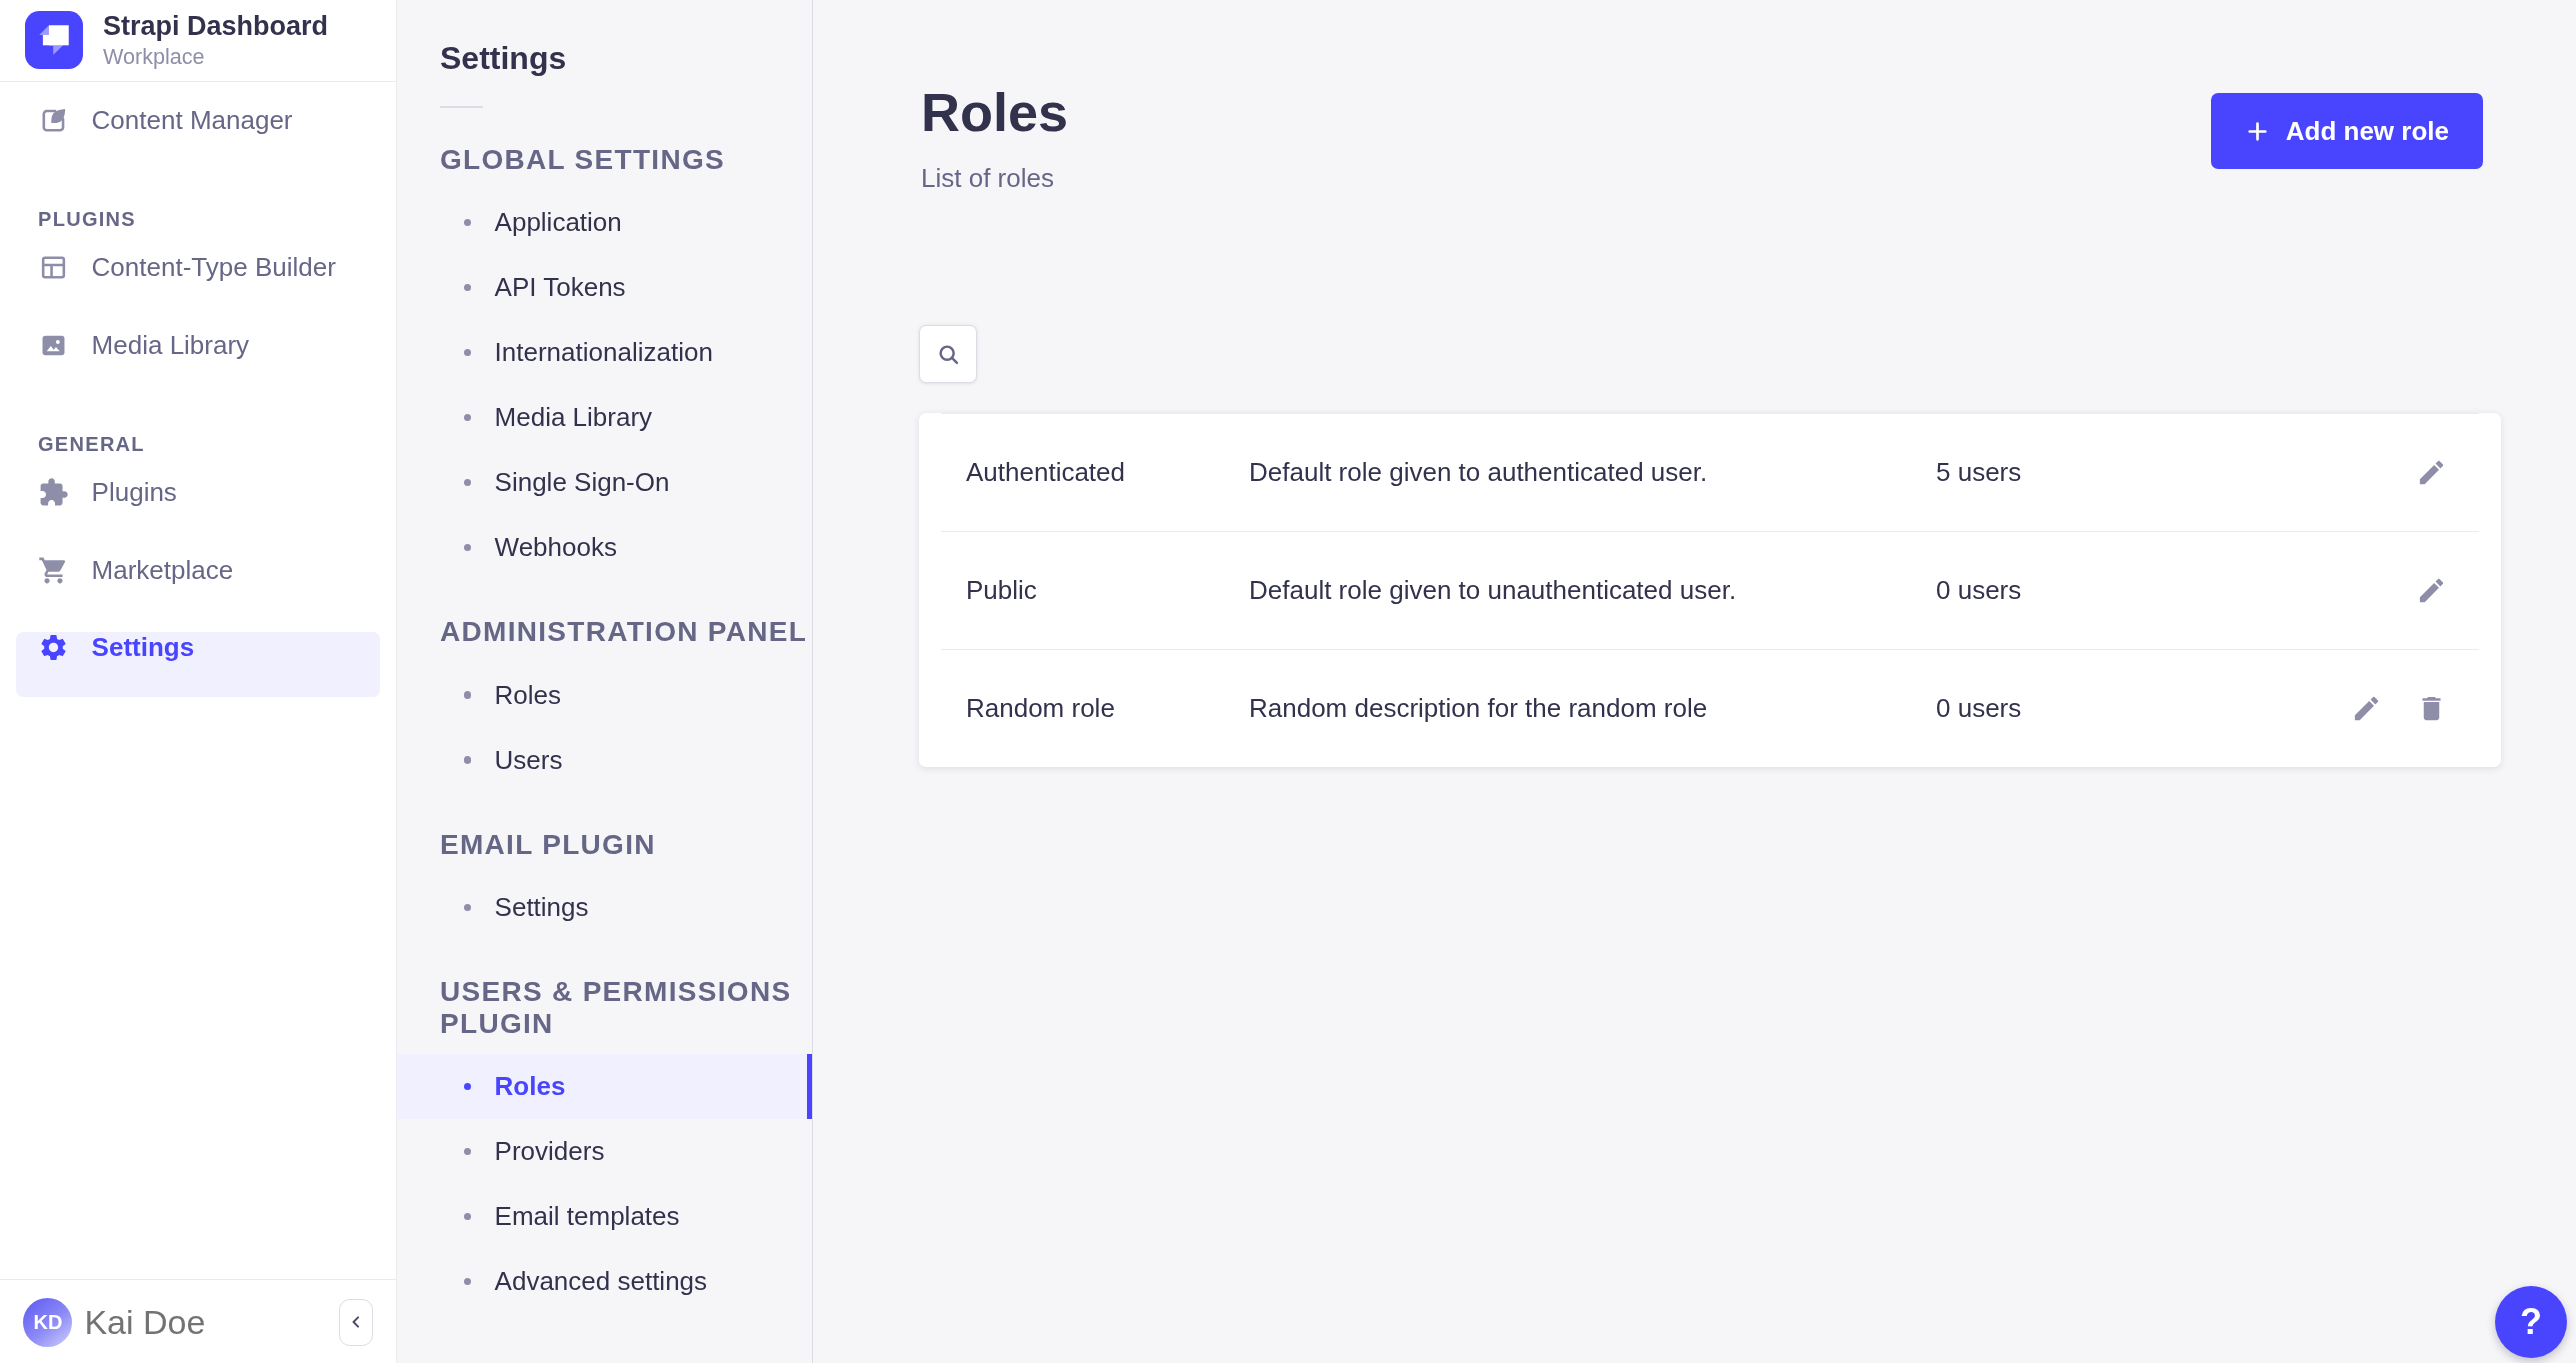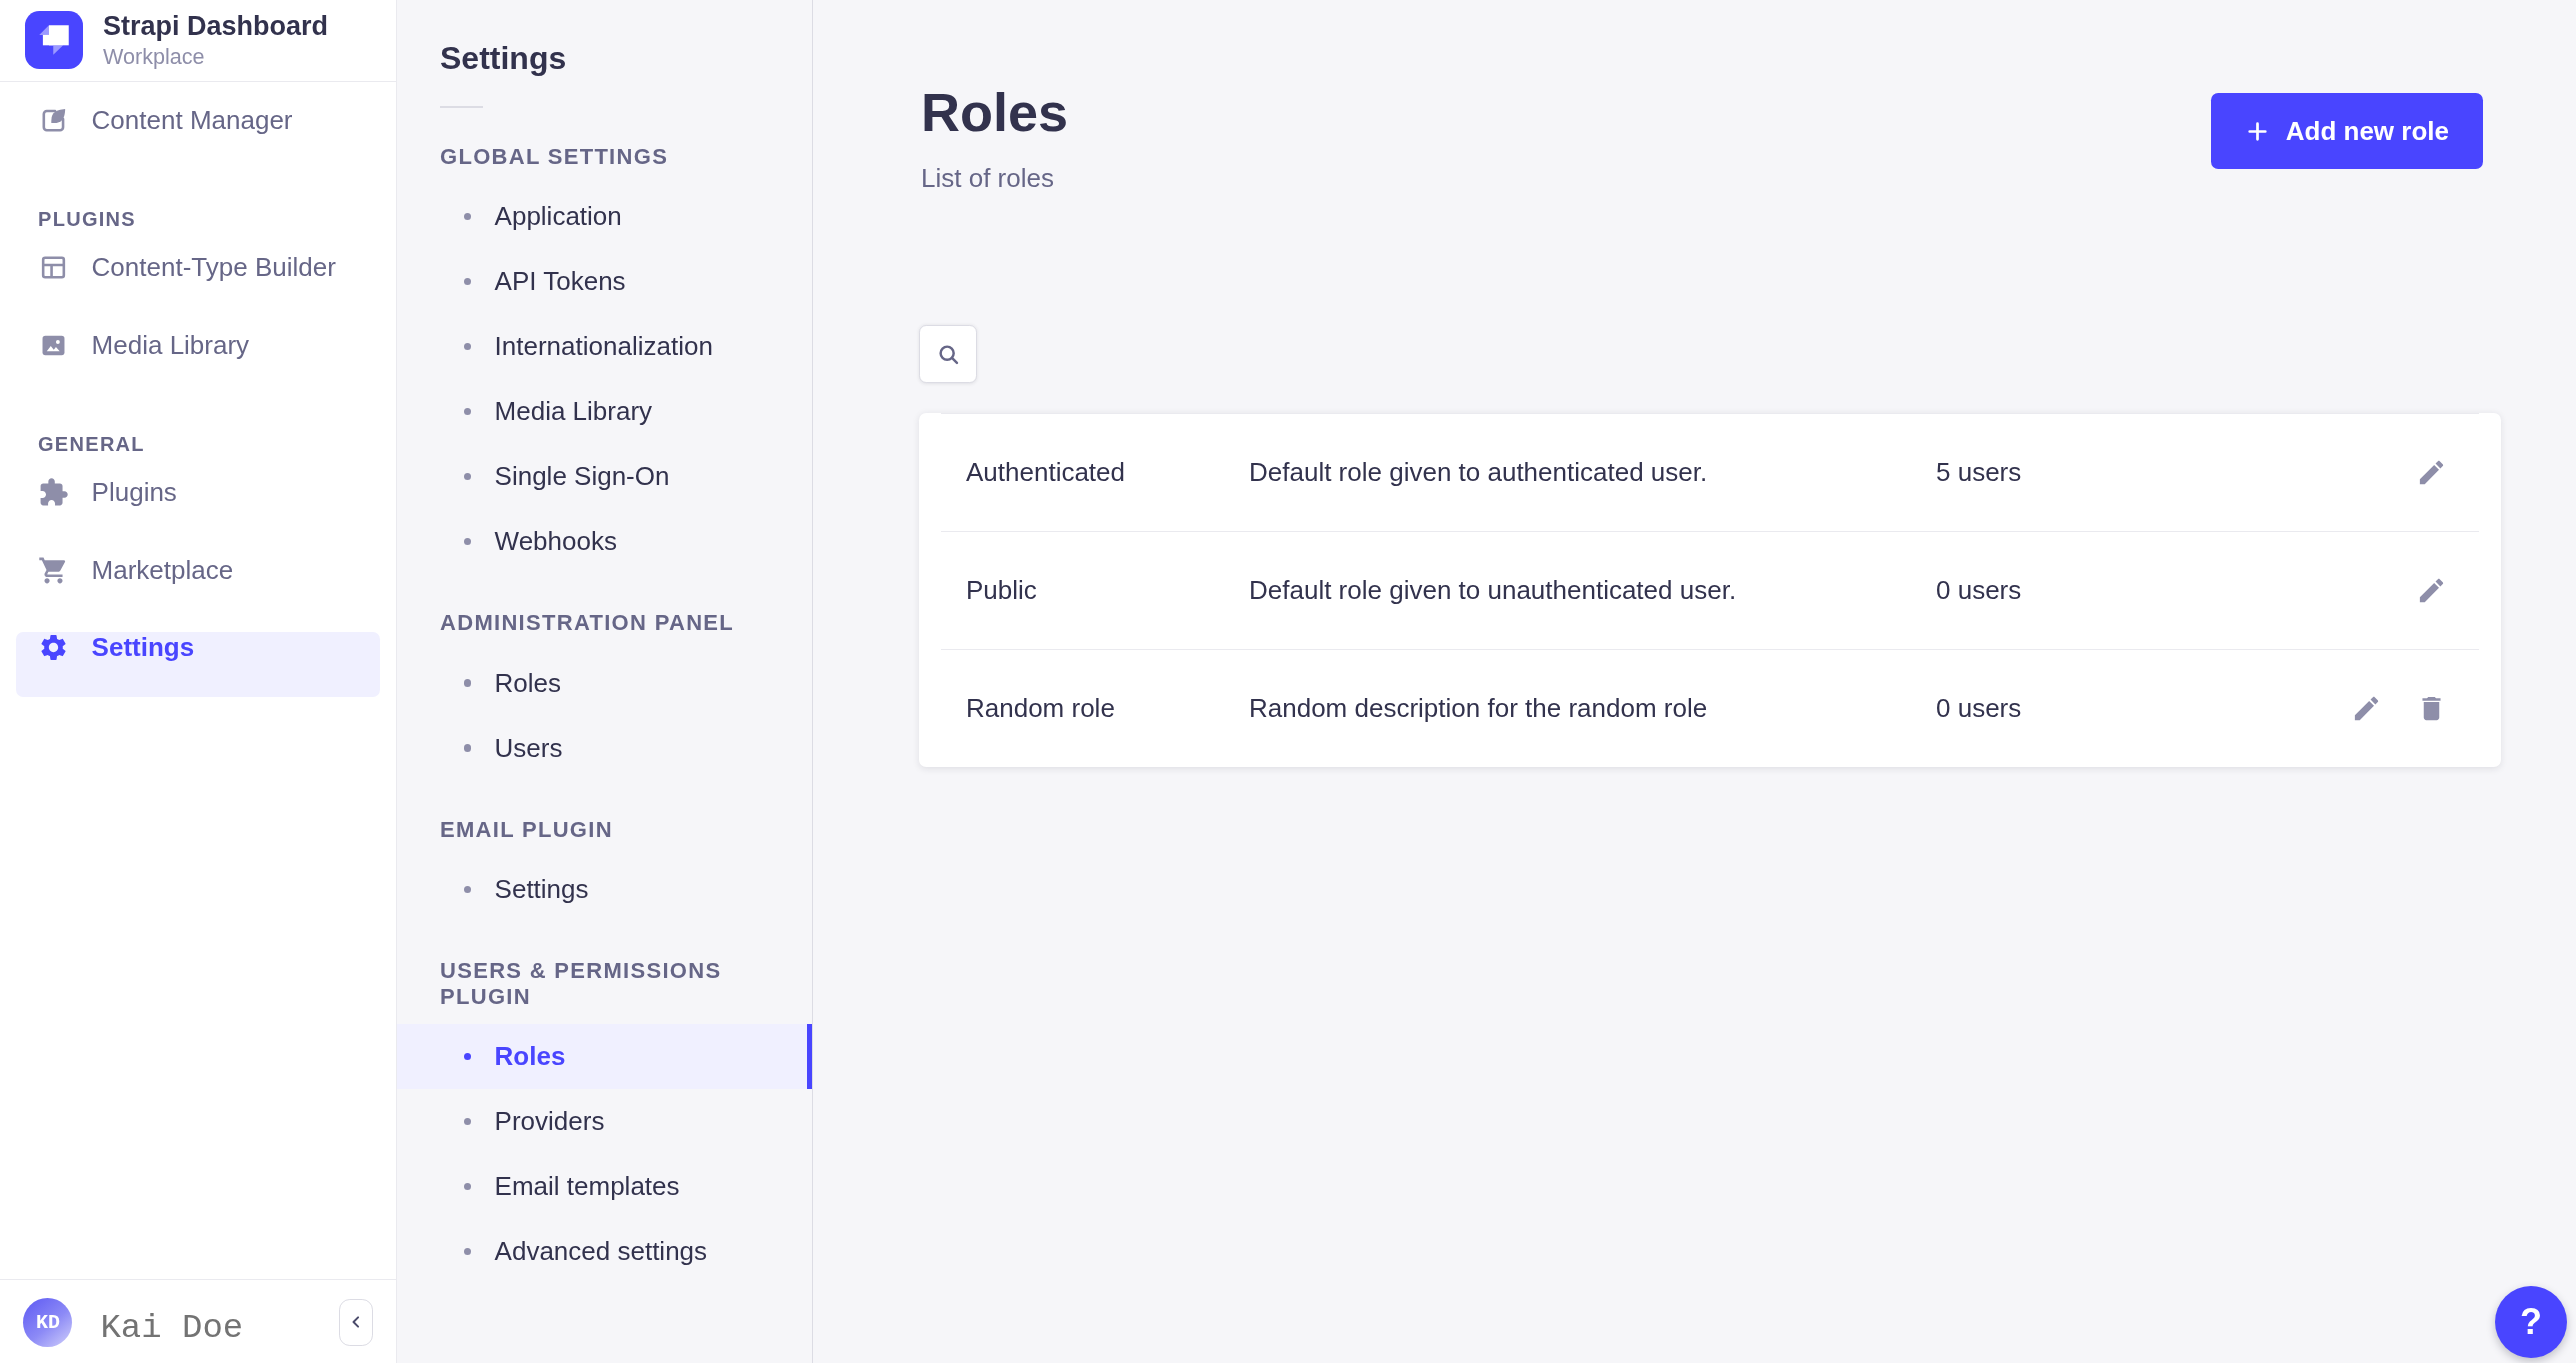--- a/index.html
+++ b/index.html
@@ -36,21 +36,21 @@
   .nav-item svg { width:31px; height:31px; flex:none; }
   .nav-item.active { background:#f0f0ff; color:#4945ff; font-weight:bold; }
   .nav-section-label {
     font-size:20px; font-weight:bold; letter-spacing:1.3px; color:#666687;
     padding:25px 0 21.6px 38px; text-transform:uppercase;
   }
   .nav-footer {
     height:85px; border-top:0.9px solid #eaeaef;
     display:flex; align-items:center; padding:0 23.4px; gap:20px;
   }
-  .user { display:flex; align-items:flex-end; gap:28px; cursor:pointer;font-family:Liberation Mono, monospace; }
+  .user { display:flex; align-items:center; gap:12px; cursor:pointer; }
   .avatar {
     width:49px; height:49px; border-radius:50%;
     background:linear-gradient(140deg,#5c58f3 0%,#8c8af6 55%,#d2d1fb 100%);
     color:#ffffff; font-weight:bold; font-size:20px;
     display:flex; align-items:center; justify-content:center; flex:none;
   }
   .user-name { font-size:34px; color:#737373; }
   .collapse-btn {
     margin-left:auto; width:34px; height:47px; border-radius:10.8px;
     background:#ffffff; border:0.9px solid #dcdce4; cursor:pointer;
@@ -60,21 +60,21 @@
 
   
   .sub-nav {
     width:416px; min-width:416px; background:#f6f6f9;
     border-right:0.9px solid #dcdce4; overflow:hidden;
   }
   .subnav-title { font-size:32px; font-weight:bold; color:#32324d; padding:40px 0 0 43px; }
   .subnav-divider { width:43px; height:1.8px; background:#dcdce4; margin:29px 0 0 43px; }
   .subnav-section { margin-top:36px; }
   .subnav-section-label {
-    font-size:22px; font-weight:bold; letter-spacing:1.3px; color:#666687;
+    font-size:28px; font-weight:bold; letter-spacing:1.3px; color:#666687;
     padding:0 0 14.4px 43px; text-transform:uppercase;
   }
   .subnav-item {
     height:65px; display:flex; align-items:center; gap:23.4px;
     padding-left:67px; font-size:26px; color:#32324d;
     cursor:pointer; position:relative;
   }
   .dot { width:7.2px; height:7.2px; border-radius:50%; background:#8e8ea9; flex:none; }
   .subnav-item.active { background:#f0f0ff; color:#4945ff; font-weight:bold; }
   .subnav-item.active .dot { background:#4945ff; }

